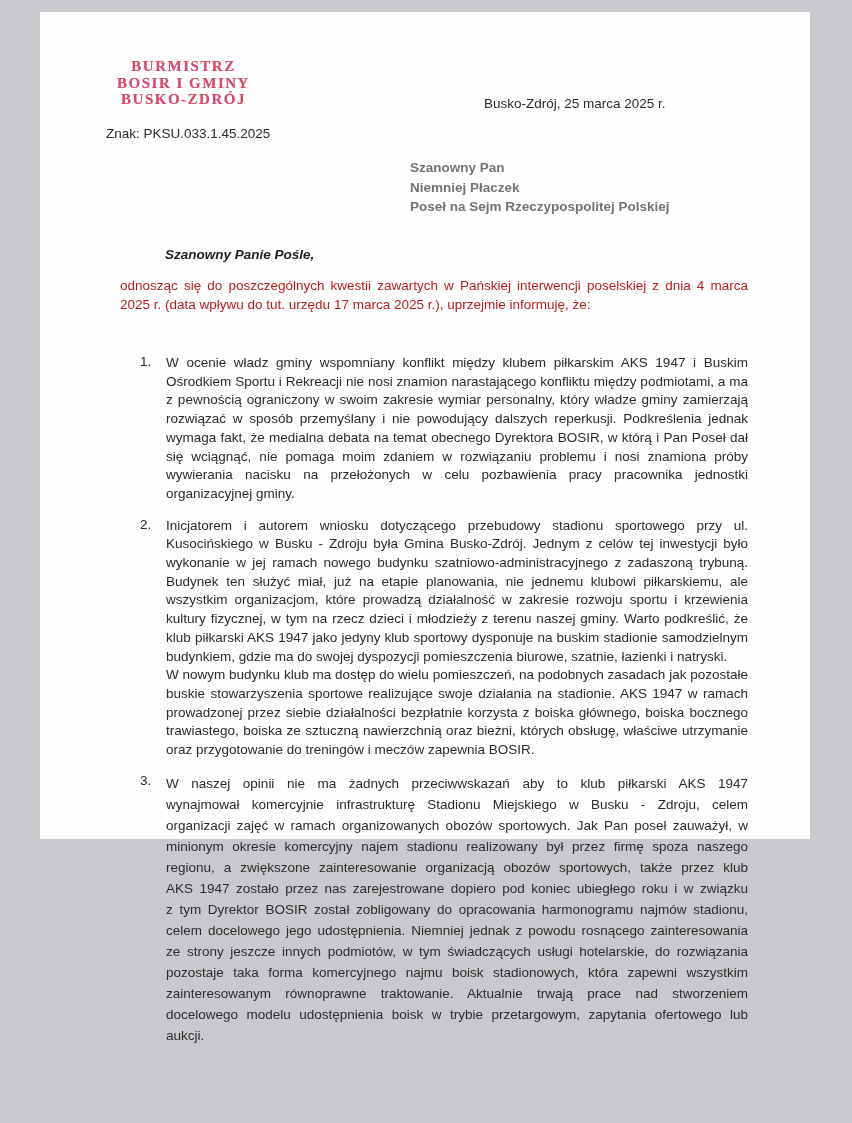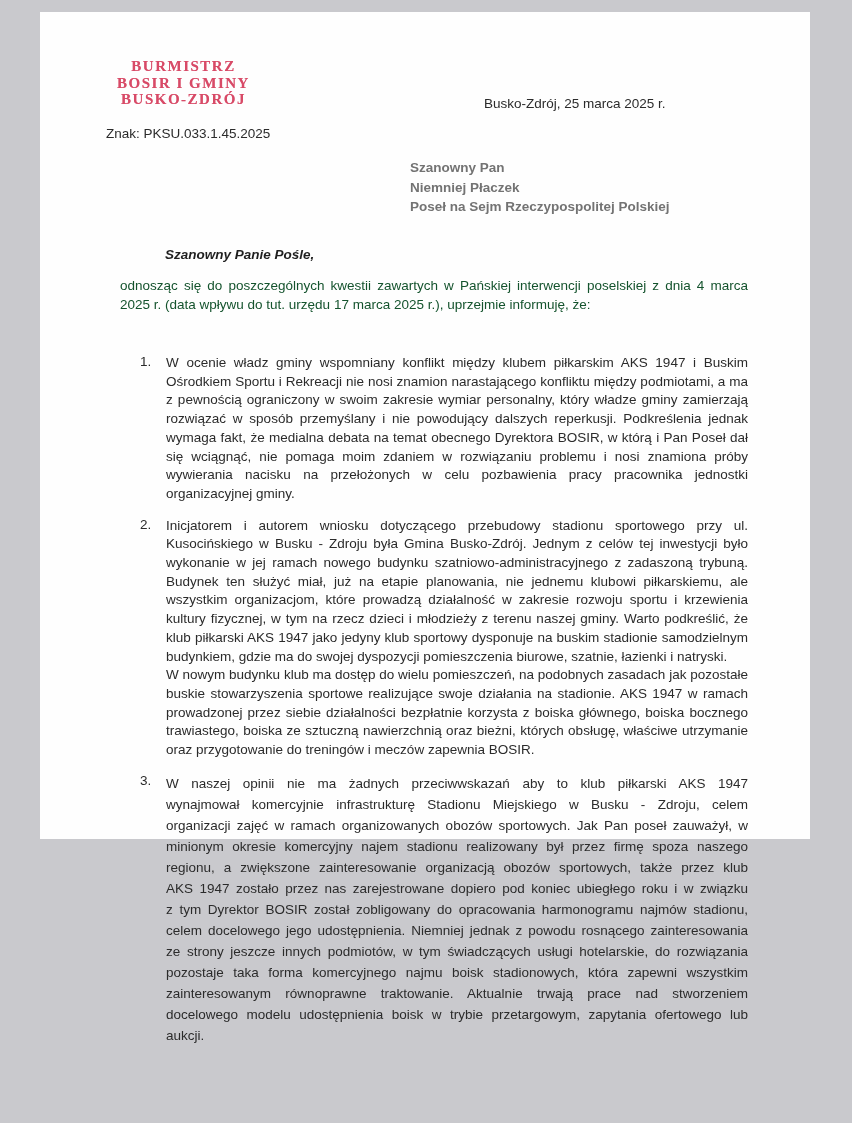--- a/index.html
+++ b/index.html
@@ -71,21 +71,21 @@
     margin-left: 45px;
   }
   .intro {
     position: absolute;
     left: 80px;
     top: 264px;
     width: 628px;
     font-size: 13.5px;
     line-height: 19px;
     text-align: justify;
-    color: #14532d;
+    color: #b91c1c;
     margin: 0;
   }
   .list {
     position: absolute;
     left: 100px;
     top: 342px;
     width: 608px;
     font-size: 13.5px;
     color: #2b2b2b;
   }

